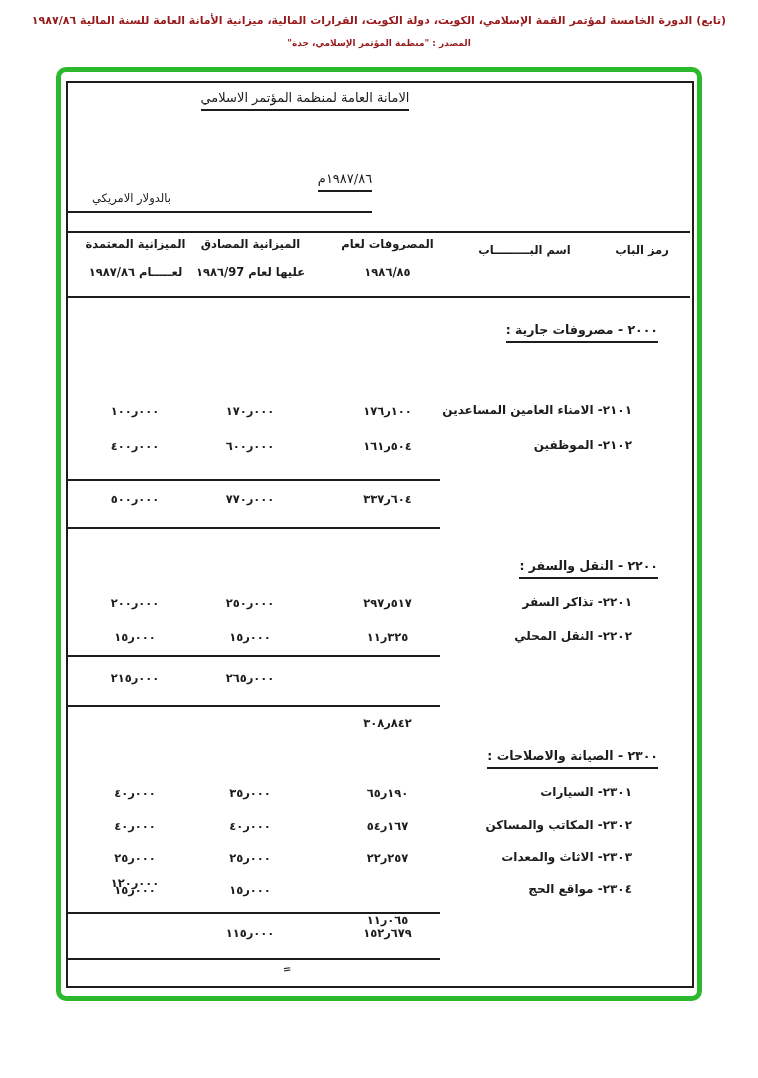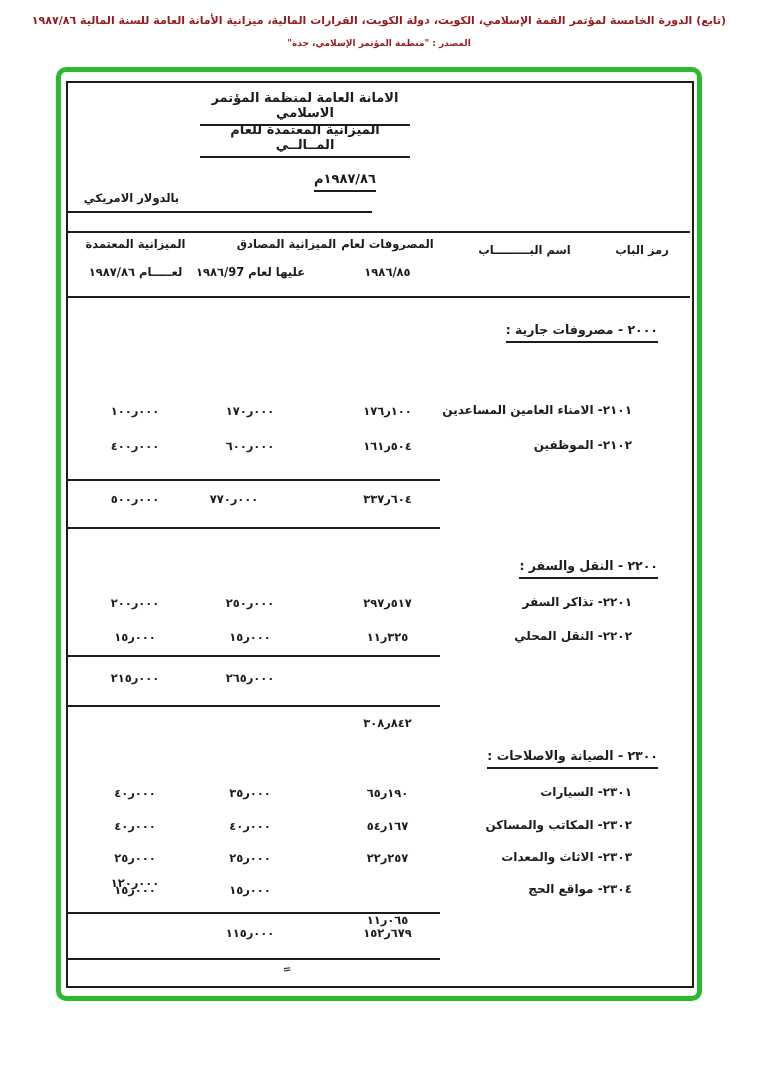--- a/index.html
+++ b/index.html
@@ -2,21 +2,21 @@
 <html><head>
 <meta charset="utf-8">
 <style>
   html,body{margin:0;padding:0;background:#ffffff;}
   .page{
     position:relative;width:758px;height:1078px;background:#ffffff;overflow:hidden;
     font-family:"DejaVu Sans",sans-serif;color:#1c1c1c;
   }
   .abs{position:absolute;}
   .rtl{direction:rtl;unicode-bidi:embed;}
-  .b{font-weight:700;}
+  .b{font-weight:400;}
   .center{text-align:center;}
   
   .num{direction:ltr;unicode-bidi:bidi-override;font-weight:700;letter-spacing:.5px;}
   .hline{position:absolute;background:#1c1c1c;height:2px;}
   .ul{display:inline-block;border-bottom:2px solid #1c1c1c;padding-bottom:4px;}
   .caption{color:#96191c;direction:rtl;text-align:center;font-weight:700;}
   .green-frame{
     border:5px solid #2db92d;border-radius:10px;background:transparent;
   }
   .black-frame{border:2px solid #1c1c1c;}
@@ -35,37 +35,34 @@
   <div class="abs caption" style="left:28px;top:14px;width:702px;font-size:11px;">(تابع) الدورة الخامسة لمؤتمر القمة الإسلامي، الكويت، دولة الكويت، القرارات المالية، ميزانية الأمانة العامة للسنة المالية ١٩٨٧/٨٦</div>
   <div class="abs caption" style="left:28px;top:38px;width:702px;font-size:9px;">المصدر : "منظمة المؤتمر الإسلامي، جدة"</div>
 
   <div class="abs green-frame" style="left:56px;top:67px;width:636px;height:924px;"></div>
 
   <div class="abs black-frame" style="left:66px;top:81px;width:624px;height:903px;"></div>
 
   <div class="abs rtl center b" style="left:200px;top:90px;width:210px;font-size:13px;">
     <span class="ul">الامانة العامة لمنظمة المؤتمر الاسلامي</span>
   </div>
-  <div class="abs rtl center b" style="left:200px;top:122px;width:210px;font-size:13px;">
-    <span class="ul">الميزانية المعتمدة للعام المــالــي</span>
-  </div>
   <div class="abs rtl center b" style="left:285px;top:171px;width:120px;font-size:13px;">
     <span class="ul">١٩٨٧/٨٦م</span>
   </div>
   <div class="abs rtl center b" style="left:74px;top:191px;width:115px;font-size:11.5px;">بالدولار الامريكي</div>
   <div class="hline" style="left:66px;top:211px;width:306px;"></div>
 
   <div class="hline" style="left:66px;top:231px;width:624px;"></div>
   <div class="hline" style="left:66px;top:296px;width:624px;"></div>
 
   <div class="cell colh" style="left:598px;top:243px;width:88px;">رمز الباب</div>
   <div class="cell colh" style="left:452px;top:243px;width:145px;">اسم البـــــــــاب</div>
   <div class="cell colh" style="left:335px;top:237px;width:105px;">المصروفات لعام</div>
   <div class="cell colh" style="left:335px;top:265px;width:105px;">١٩٨٦/٨٥</div>
-  <div class="cell colh" style="left:193px;top:237px;width:115px;margin-left:36px;">الميزانية المصادق</div>
+  <div class="cell colh" style="left:193px;top:237px;width:115px;">الميزانية المصادق</div>
   <div class="cell colh" style="left:188px;top:265px;width:125px;">عليها لعام ١٩٨٦/97</div>
   <div class="cell colh" style="left:78px;top:237px;width:115px;">الميزانية المعتمدة</div>
   <div class="cell colh" style="left:83px;top:265px;width:105px;">لعـــــام ١٩٨٧/٨٦</div>
 
   <div class="cell sect" style="left:440px;top:322px;width:218px;">
     <span class="ul">٢٠٠٠ - مصروفات جارية :</span>
   </div>
 
 
   <div class="cell lbl" style="left:420px;top:403px;width:212px;">٢١٠١- الامناء العامين المساعدين</div>
@@ -73,21 +70,21 @@
   <div class="cell numcell" style="left:200px;top:404px;width:100px;"><span class="num">١٧٠ر٠٠٠</span></div>
   <div class="cell numcell" style="left:85px;top:404px;width:100px;"><span class="num">١٠٠ر٠٠٠</span></div>
 
   <div class="cell lbl" style="left:420px;top:438px;width:212px;">٢١٠٢- الموظفين</div>
   <div class="cell numcell" style="left:335px;top:439px;width:105px;"><span class="num">١٦١ر٥٠٤</span></div>
   <div class="cell numcell" style="left:200px;top:439px;width:100px;"><span class="num">٦٠٠ر٠٠٠</span></div>
   <div class="cell numcell" style="left:85px;top:439px;width:100px;"><span class="num">٤٠٠ر٠٠٠</span></div>
 
   <div class="hline" style="left:66px;top:479px;width:374px;"></div>
   <div class="cell numcell" style="left:335px;top:492px;width:105px;"><span class="num">٣٣٧ر٦٠٤</span></div>
-  <div class="cell numcell" style="left:184px;top:492px;width:100px;"><span class="num">٧٧٠ر٠٠٠</span></div>
+  <div class="cell numcell" style="left:200px;top:492px;width:100px;"><span class="num">٧٧٠ر٠٠٠</span></div>
   <div class="cell numcell" style="left:85px;top:492px;width:100px;"><span class="num">٥٠٠ر٠٠٠</span></div>
   <div class="hline" style="left:66px;top:527px;width:374px;"></div>
 
   <div class="cell sect" style="left:440px;top:558px;width:218px;">
     <span class="ul">٢٢٠٠ - النقل والسفر :</span>
   </div>
 
   <div class="cell lbl" style="left:420px;top:595px;width:212px;">٢٢٠١- تذاكر السفر</div>
   <div class="cell numcell" style="left:335px;top:596px;width:105px;"><span class="num">٢٩٧ر٥١٧</span></div>
   <div class="cell numcell" style="left:200px;top:596px;width:100px;"><span class="num">٢٥٠ر٠٠٠</span></div>

